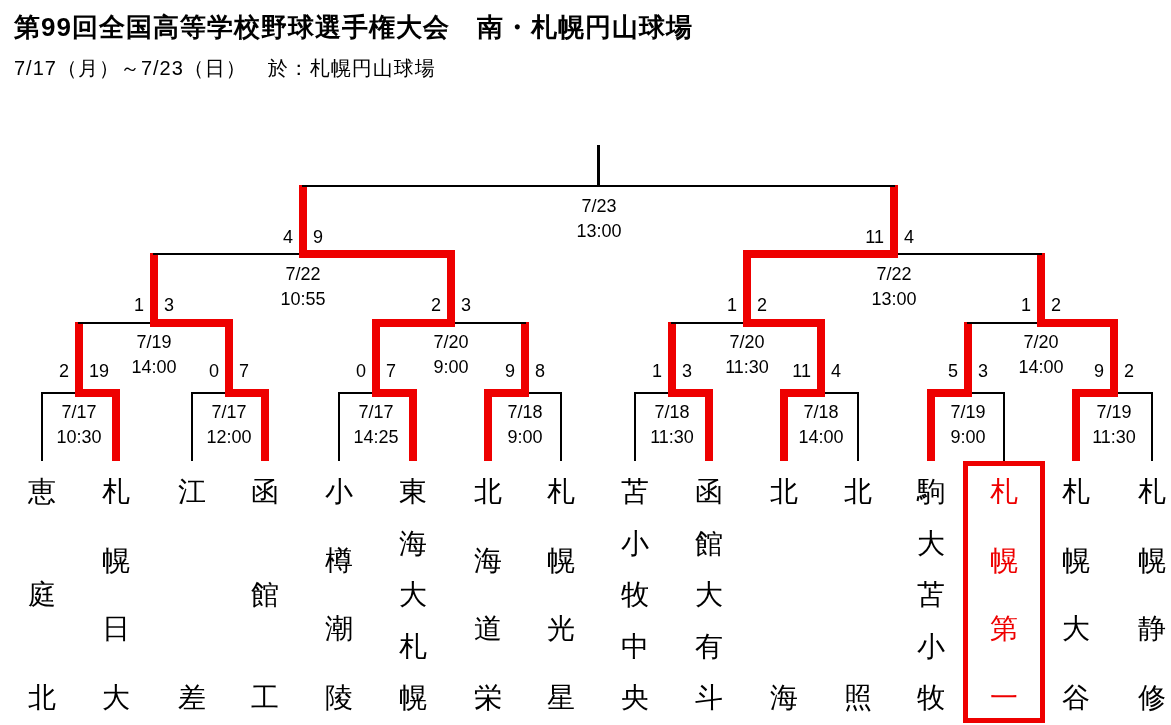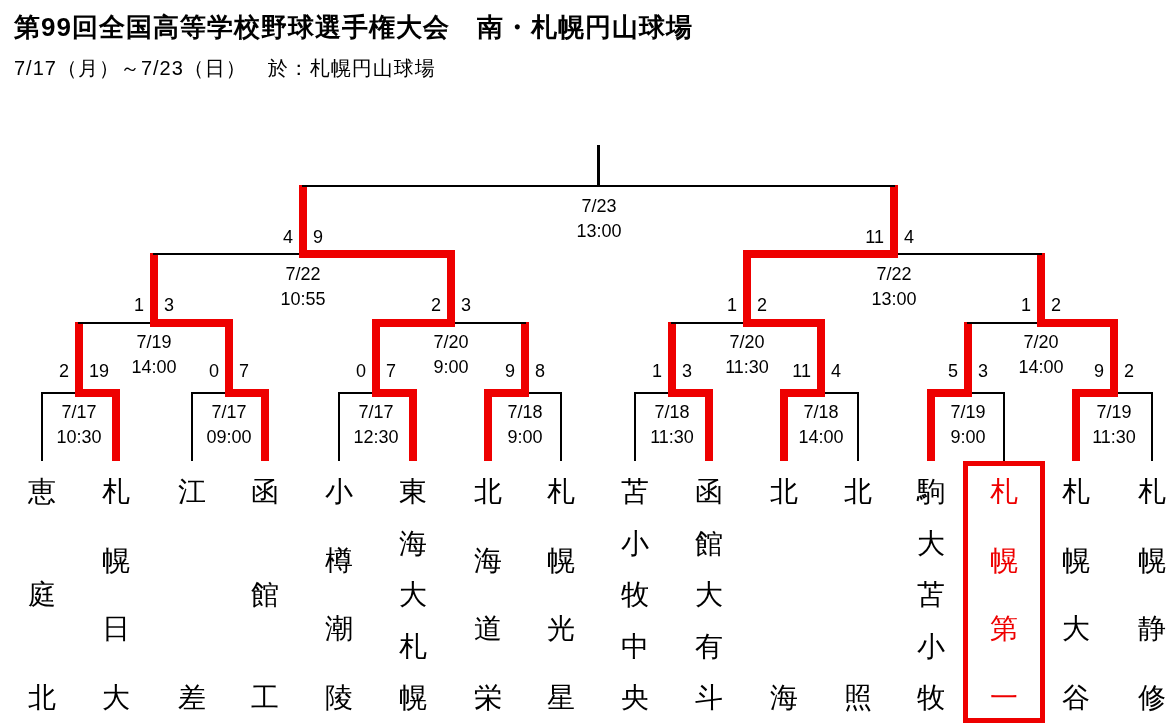--- a/index.html
+++ b/index.html
@@ -63,33 +63,33 @@
       <div class="score left" style="left: 4px; top: 362px;">2</div>
       <div class="score right" style="left: 89px; top: 362px;">19</div>
       <div class="ln" style="left: 191px; top: 392px; width: 75px; height: 2px;"></div>
       <div class="ln" style="left: 191px; top: 393px; width: 2px; height: 68px;"></div>
       <div class="ln" style="left: 264px; top: 393px; width: 2px; height: 68px;"></div>
       <div class="ln red" style="left: 225px; top: 322px; width: 8px; height: 75px;"></div>
       <div class="ln red" style="left: 225px; top: 389px; width: 44px; height: 8px;"></div>
       <div class="ln red" style="left: 261px; top: 389px; width: 8px; height: 72px;"></div>
       <div class="sched" style="left: 169px; top: 400px;">
         <div>7/17</div>
-        <div>09:00</div>
+        <div>12:00</div>
       </div>
       <div class="score left" style="left: 154px; top: 362px;">0</div>
       <div class="score right" style="left: 239px; top: 362px;">7</div>
       <div class="ln" style="left: 338px; top: 392px; width: 76px; height: 2px;"></div>
       <div class="ln" style="left: 338px; top: 393px; width: 2px; height: 68px;"></div>
       <div class="ln" style="left: 412px; top: 393px; width: 2px; height: 68px;"></div>
       <div class="ln red" style="left: 372px; top: 322px; width: 8px; height: 75px;"></div>
       <div class="ln red" style="left: 372px; top: 389px; width: 45px; height: 8px;"></div>
       <div class="ln red" style="left: 409px; top: 389px; width: 8px; height: 72px;"></div>
       <div class="sched" style="left: 316px; top: 400px;">
         <div>7/17</div>
-        <div>12:30</div>
+        <div>14:25</div>
       </div>
       <div class="score left" style="left: 301px; top: 362px;">0</div>
       <div class="score right" style="left: 386px; top: 362px;">7</div>
       <div class="ln" style="left: 487px; top: 392px; width: 75px; height: 2px;"></div>
       <div class="ln" style="left: 487px; top: 393px; width: 2px; height: 68px;"></div>
       <div class="ln" style="left: 560px; top: 393px; width: 2px; height: 68px;"></div>
       <div class="ln red" style="left: 521px; top: 322px; width: 8px; height: 75px;"></div>
       <div class="ln red" style="left: 484px; top: 389px; width: 45px; height: 8px;"></div>
       <div class="ln red" style="left: 484px; top: 389px; width: 8px; height: 72px;"></div>
       <div class="sched" style="left: 465px; top: 400px;">

